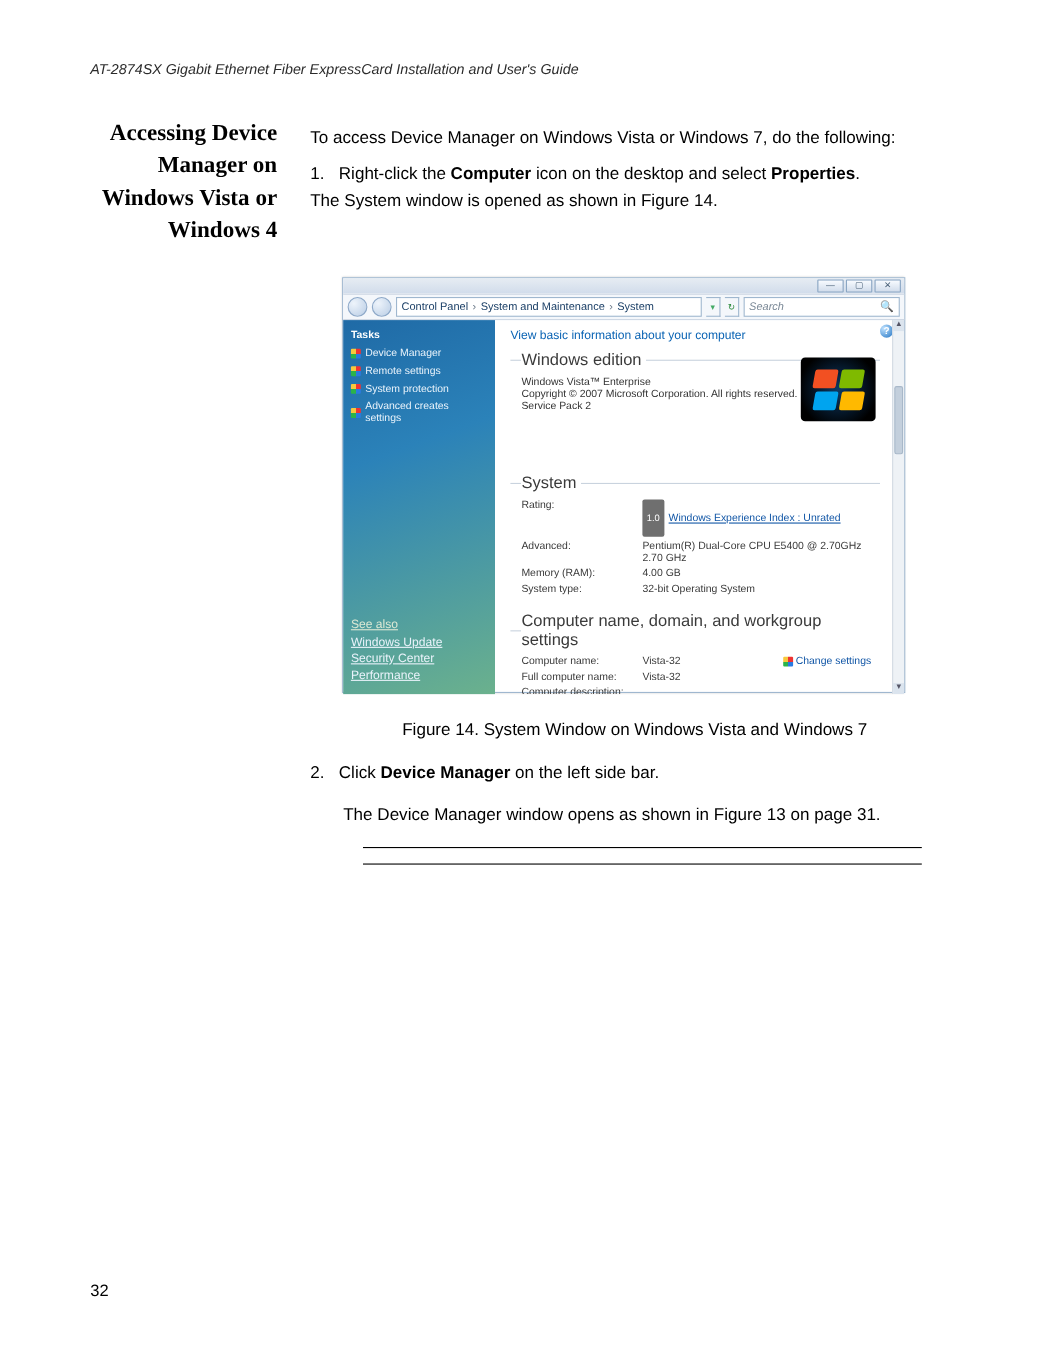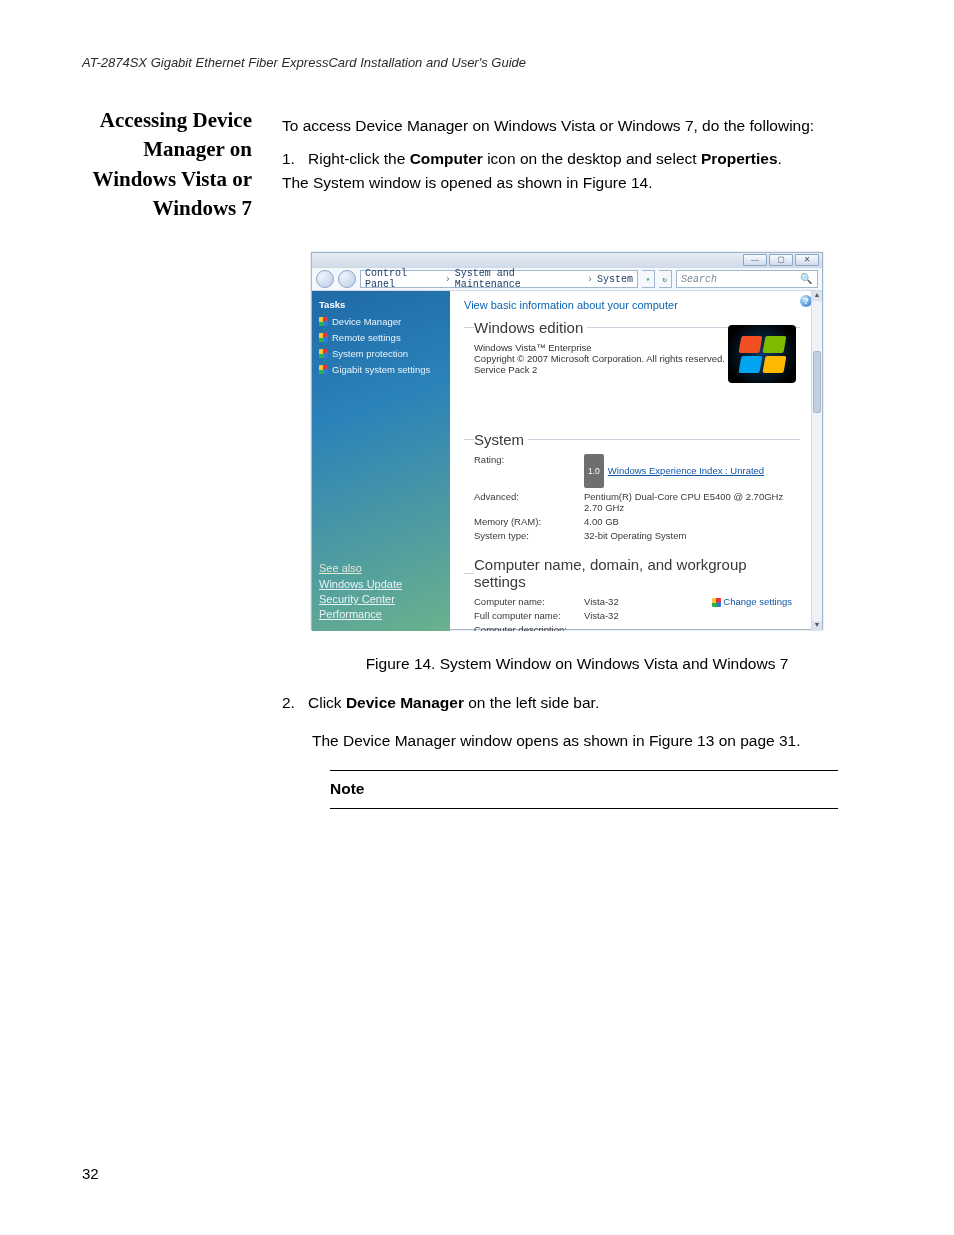--- a/index.html
+++ b/index.html
@@ -98,21 +98,20 @@
   }
   .addrbar {
     height: 22px;
     border-top: 1px solid #cfd8e4;
     border-bottom: 1px solid #cfd8e4;
     display: flex;
     align-items: center;
     background: #f4f7fb;
     gap: 4px;
     padding: 0 4px;
-    font-family: Liberation Mono, monospace;
   }
   .navbtn {
     width: 16px; height: 16px; border-radius: 50%;
     background: radial-gradient(circle at 30% 30%, #eef4fb, #b9cde5);
     border: 1px solid #8da8c8;
   }
   .crumb-box {
     flex: 1;
     height: 16px;
     border: 1px solid #9fb7cf;
@@ -222,21 +221,21 @@
   .winlogo .b { background:#00a4ef; }
   .winlogo .y { background:#ffb900; }
 </style>
 </head>
 <body>
 
 <div class="page">
 
   <div class="running-header">AT-2874SX Gigabit Ethernet Fiber ExpressCard Installation and User's Guide</div>
 
-  <div class="sidebar-title">Accessing Device Manager on Windows Vista or Windows 7</div>
+  <div class="sidebar-title">Accessing Device Manager on Windows Vista or Windows 4</div>
 
   <div class="main">
     <p>To access Device Manager on Windows Vista or Windows 7, do the following:</p>
 
     <ol class="ol">
       <li>
         <span class="num">1.</span><span><span>Right-click the </span><b>Computer</b><span> icon on the desktop and select </span><b>Properties</b><span>.</span></span>
         <p class="indented">The System window is opened as shown in Figure 14.</p>
       </li>
     </ol>
@@ -276,21 +275,21 @@
         <div class="task">
             <span class="shield"></span>
             <span>Remote settings</span>
           </div>
         <div class="task">
             <span class="shield"></span>
             <span>System protection</span>
           </div>
         <div class="task">
             <span class="shield"></span>
-            <span>Gigabit system settings</span>
+            <span>Advanced creates settings</span>
           </div>
 
         <div class="seealso">
           <div class="hdr">See also</div>
           <div>Windows Update</div>
           <div>Security Center</div>
           <div>Performance</div>
         </div>
       </div>
 
@@ -370,18 +369,17 @@
     <p class="figure-caption">Figure 14. System Window on Windows Vista and Windows 7</p>
 
     <ol class="ol">
       <li>
         <span class="num">2.</span><span><span>Click </span><b>Device Manager</b><span> on the left side bar.</span></span>
         <p class="indented">The Device Manager window opens as shown in Figure 13 on page 31.</p>
       </li>
     </ol>
 
     <div class="note-box">
-      <div class="note-label">Note</div>
     </div>
   </div>
 
   <div class="page-number">32</div>
 </div>
 
 </body></html>

